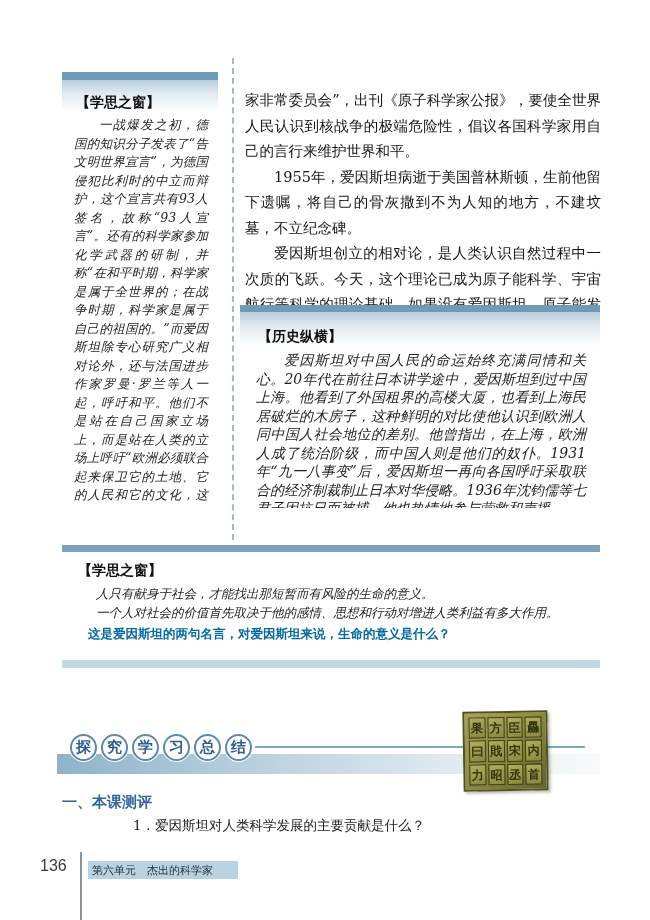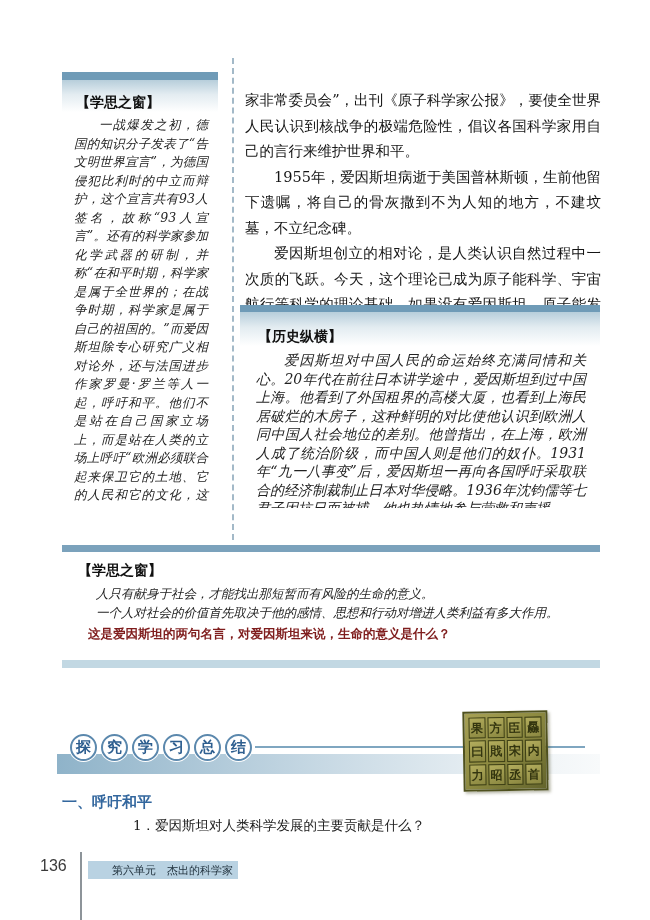--- a/index.html
+++ b/index.html
@@ -37,21 +37,21 @@
   #history-box .body { padding:5px 14px 0 16px; font-size:14px; line-height:18.5px; text-align:justify; font-style:italic; color:#222; }
   #history-box .body p { text-indent:2em; }
   #history-box .bar-bottom { background:#b5cdd9; }
 
   
   #window-box-2 { left:62px; top:545px; width:538px; height:123px; }
   #window-box-2 .bar-top { height:7px; background:#7ba2bc; }
   #window-box-2 .grad { height:34px; }
   #window-box-2 .box-title { padding:10px 0 0 16px; }
   #window-box-2 .quotes { padding:4px 18px 0 34px; font-size:12.5px; line-height:19px; font-style:italic; color:#222; }
-  #window-box-2 .question { padding:4px 18px 0 26px; font-size:12.5px; font-weight:bold; color:#7f1d1d; }
+  #window-box-2 .question { padding:4px 18px 0 26px; font-size:12.5px; font-weight:bold; color:#0369a1; }
   #window-box-2 .bar-bottom { height:8px; background:#c2d8e3; }
 
   
   #banner-grad-bar { left:57px; top:754px; width:543px; height:20px;
     background:linear-gradient(to right, #8fb3c9, #c3d6e2 45%, #eef3f6 85%, #f8fafb); }
   #banner-line { left:255px; top:746px; width:330px; height:2px; background:#7fa6c0; }
   #banner-circles { left:70px; top:734px; display:flex; }
   .banner-circle { width:27px; height:27px; border:2px solid #5b88ad; border-radius:50%; background:#ffffff;
     color:#2d5e8f; font-weight:bold; font-size:15px; line-height:23px; text-align:center; margin-right:4px;
     box-shadow:0 0 0 1px #ffffff; position:relative; z-index:2; }
@@ -69,21 +69,21 @@
   
   #assessment-heading { left:62px; top:793px; font-size:15px; font-weight:bold; color:#33679e;
     font-family:"Liberation Sans","DejaVu Sans",sans-serif; }
   #assessment-q1 { left:86px; top:817px; font-size:13.5px; color:#1c1c1c;margin-left:47px; }
 
   
   #page-number { left:40px; top:857px; width:36px; font-size:16px; color:#3a3a3a; text-align:left;
     font-family:"Liberation Sans","DejaVu Sans",sans-serif; }
   #footer-vline { left:80px; top:852px; width:2px; height:68px; background:#8d9499; }
   #footer-bar { left:88px; top:861px; width:150px; height:18px; background:#b9d2e2;
-    font-size:11px; line-height:18px; color:#21323e; padding-left:24px;
+    font-size:11px; line-height:18px; color:#21323e; padding-left:4px;
     font-family:"Liberation Sans","DejaVu Sans",sans-serif; white-space:nowrap; }
 </style>
 </head>
 <body>
 
 <div class="abs infobox" id="window-box-1">
   <div class="bar-top"></div>
   <div class="grad">
     <div class="box-title">【学思之窗】</div>
   </div>
@@ -143,18 +143,18 @@
   <div class="cell">曰</div>
   <div class="cell">戝</div>
   <div class="cell">宋</div>
   <div class="cell">内</div>
   <div class="cell">力</div>
   <div class="cell">昭</div>
   <div class="cell">丞</div>
   <div class="cell">首</div>
 </div>
 
-<div class="abs" id="assessment-heading">一、呼吁和平</div>
+<div class="abs" id="assessment-heading">一、本课测评</div>
 <div class="abs" id="assessment-q1">1．爱因斯坦对人类科学发展的主要贡献是什么？</div>
 
 <div class="abs" id="page-number">136</div>
 <div class="abs" id="footer-vline"></div>
 <div class="abs" id="footer-bar">第六单元　杰出的科学家</div>
 
 </body></html>

